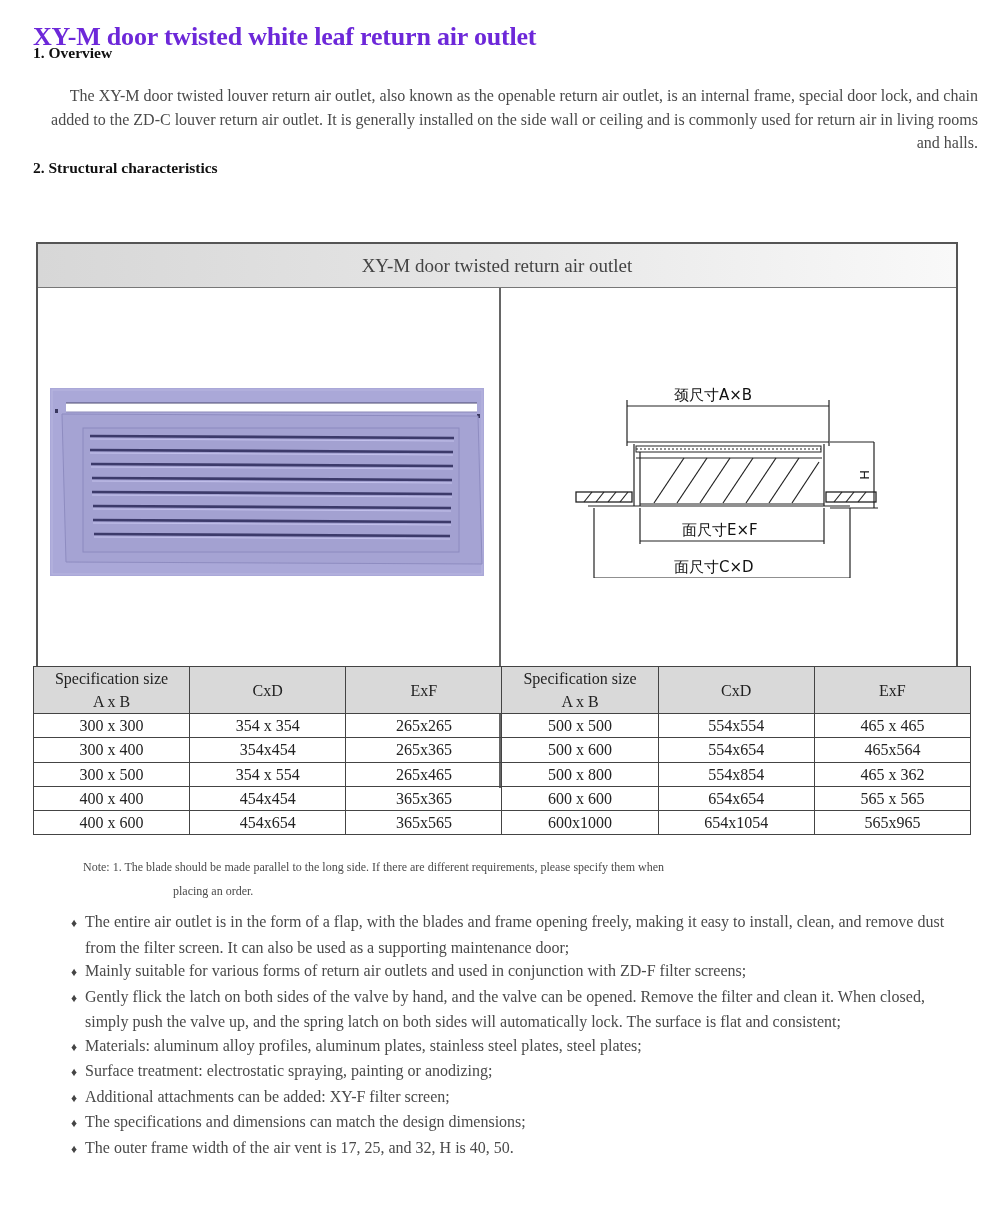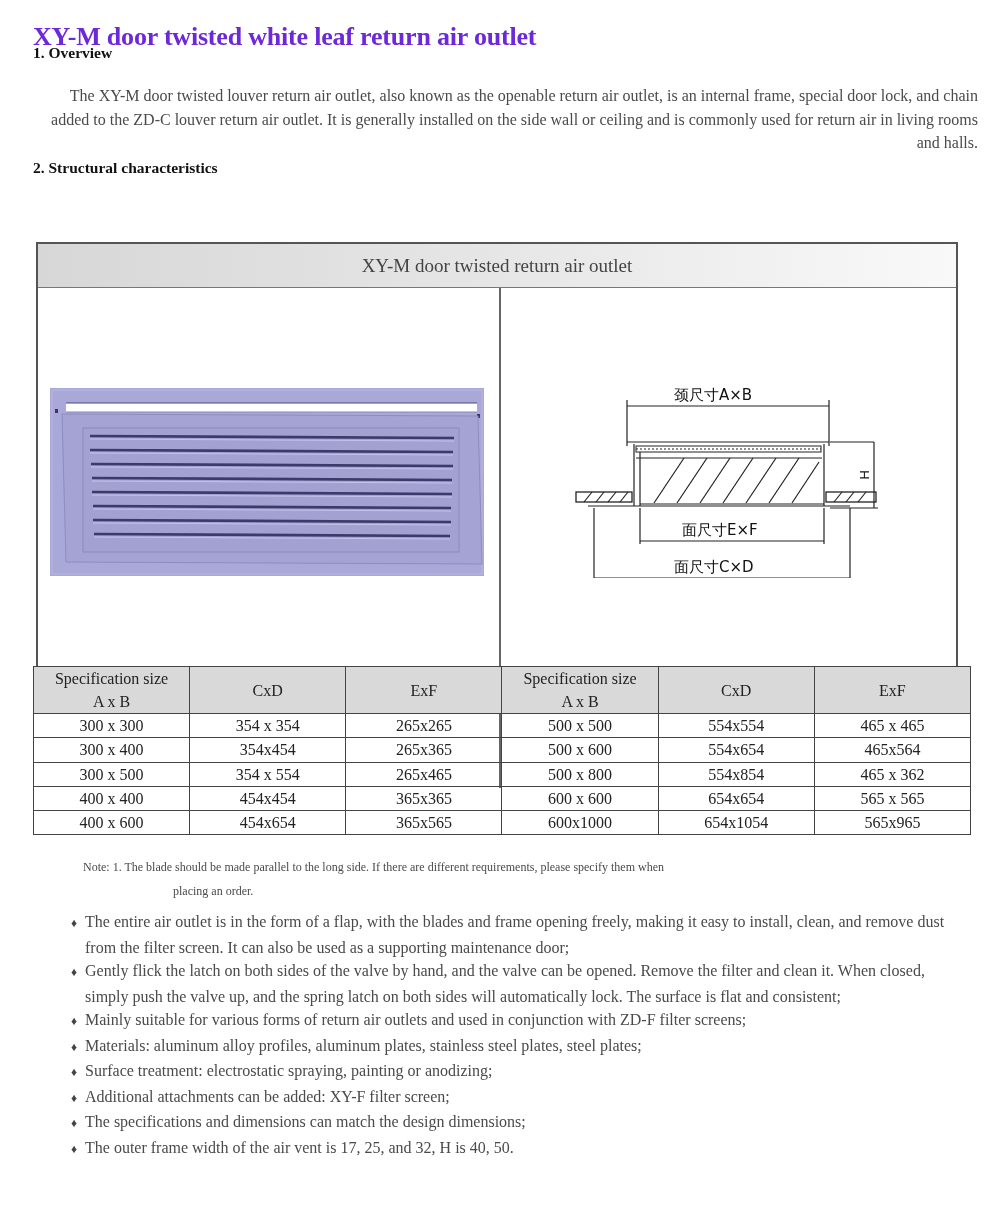--- a/index.html
+++ b/index.html
@@ -222,20 +222,20 @@
   </tbody>
 </table>
 
 <div class="notes">
   <div>Note: 1. The blade should be made parallel to the long side. If there are different requirements, please specify them when</div>
   <div class="note-cont">placing an order.</div>
 </div>
 
 <ul class="bullets">
   <li><span class="diamond">♦</span><span>The entire air outlet is in the form of a flap, with the blades and frame opening freely, making it easy to install, clean, and remove dust from the filter screen. It can also be used as a supporting maintenance door;</span></li>
+  <li><span class="diamond">♦</span><span>Mainly suitable for various forms of return air outlets and used in conjunction with ZD-F filter screens;</span></li>
   <li><span class="diamond">♦</span><span>Gently flick the latch on both sides of the valve by hand, and the valve can be opened. Remove the filter and clean it. When closed, simply push the valve up, and the spring latch on both sides will automatically lock. The surface is flat and consistent;</span></li>
-  <li><span class="diamond">♦</span><span>Mainly suitable for various forms of return air outlets and used in conjunction with ZD-F filter screens;</span></li>
   <li><span class="diamond">♦</span><span>Materials: aluminum alloy profiles, aluminum plates, stainless steel plates, steel plates;</span></li>
   <li><span class="diamond">♦</span><span>Surface treatment: electrostatic spraying, painting or anodizing;</span></li>
   <li><span class="diamond">♦</span><span>Additional attachments can be added: XY-F filter screen;</span></li>
   <li><span class="diamond">♦</span><span>The specifications and dimensions can match the design dimensions;</span></li>
   <li><span class="diamond">♦</span><span>The outer frame width of the air vent is 17, 25, and 32, H is 40, 50.</span></li>
 </ul>
 
 </body></html>

